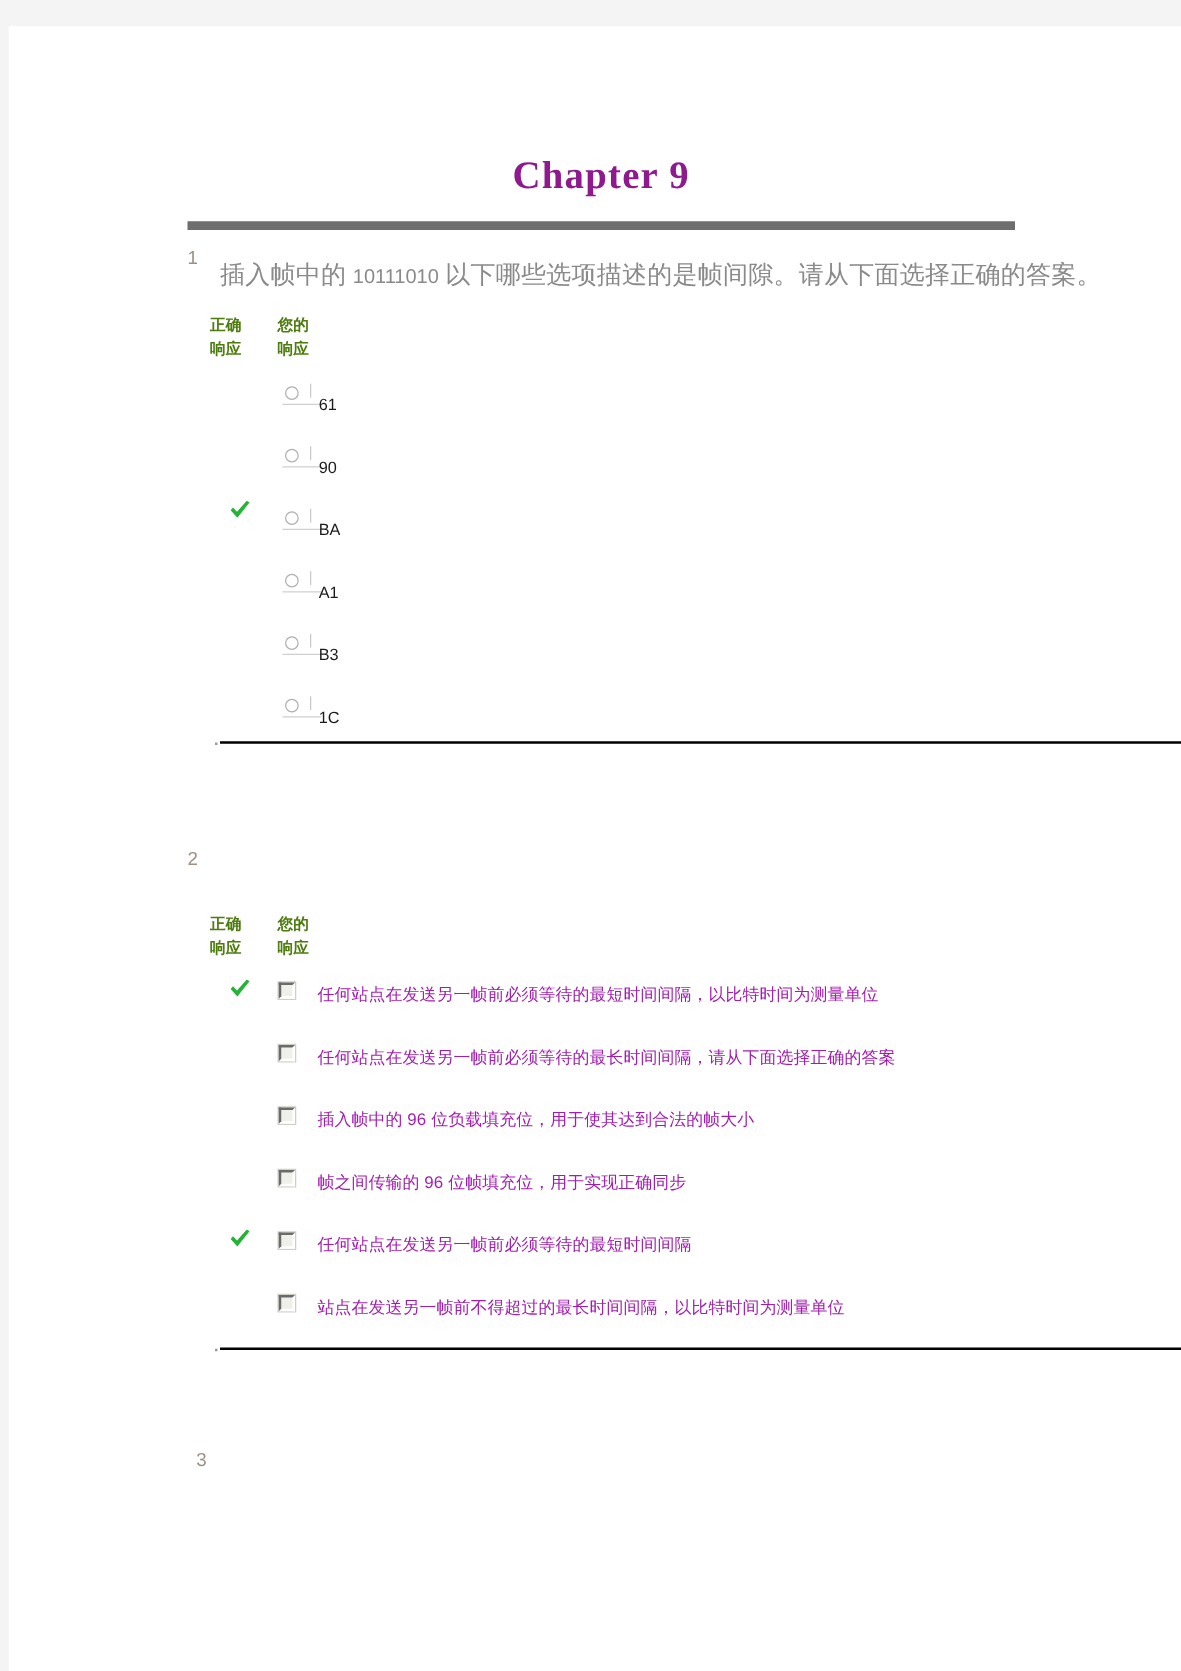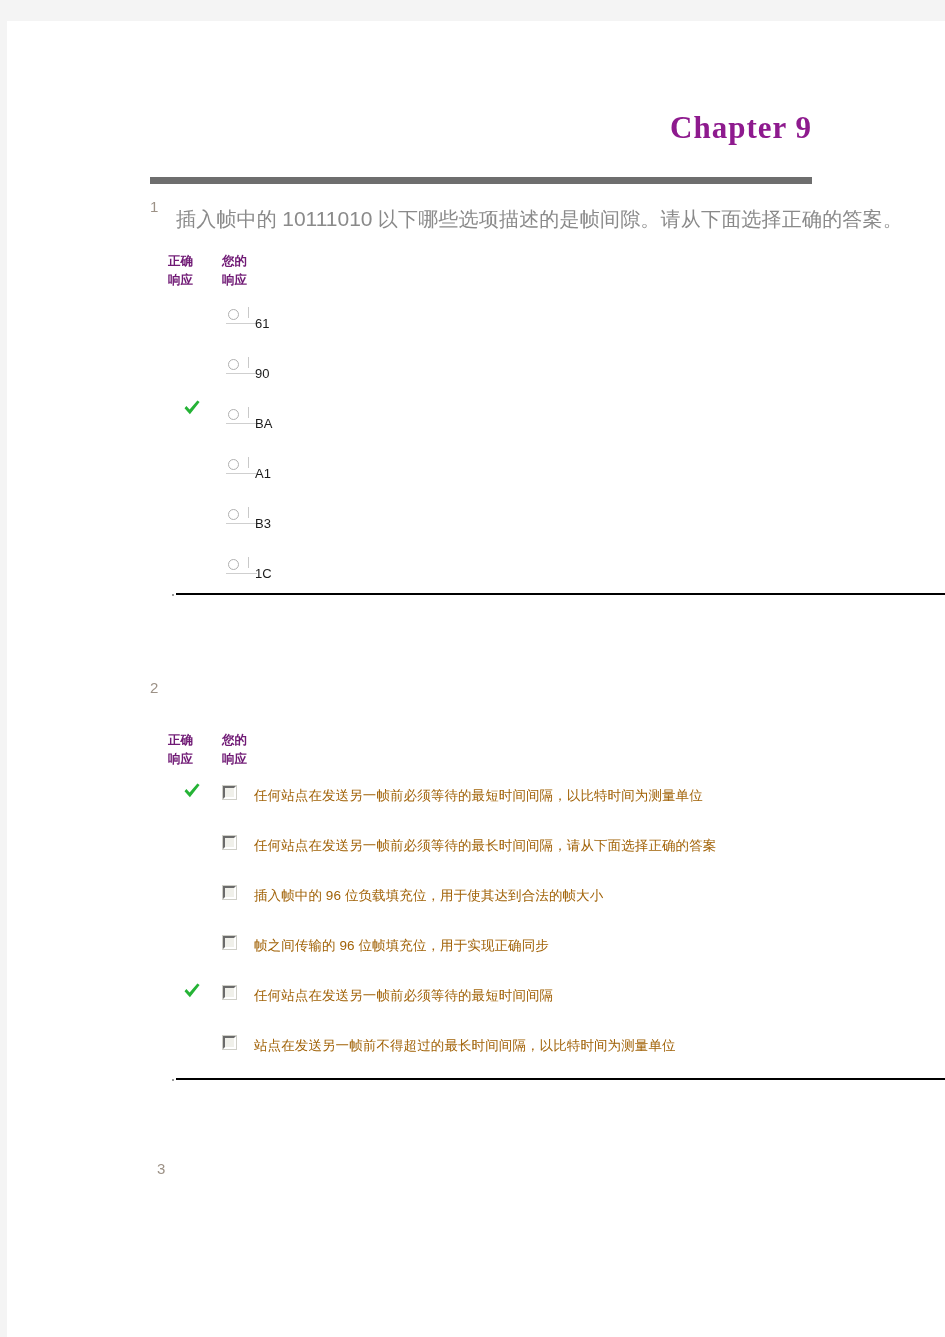--- a/index.html
+++ b/index.html
@@ -36,23 +36,23 @@
     position: absolute;
     left: 0; top: 0;
     width: 945px;
     height: 1337px;
   }
 
   
   .chapter-title {
     position: absolute;
     left: 150px;
-    top: 110px;
+    top: 122px;
     width: 662px;
-    text-align: right;
+    text-align: center;
     font-family: "Liberation Serif", serif;
     font-weight: bold;
     font-size: 31px;
     letter-spacing: 1px;
     color: #8e1a8e;
   }
 
   
   .title-rule {
     position: absolute;
@@ -73,31 +73,31 @@
   .question-text {
     position: absolute;
     font-family: "Liberation Serif", serif;
     font-size: 20px;
     color: #8a8a8a;
     white-space: nowrap;
     letter-spacing: 0.2px;
   }
   .question-text .mono {
     font-family: "Liberation Sans", sans-serif;
-    font-size: 21px;
+    font-size: 16px;
     letter-spacing: 0px;
     margin-top: 40px;
   }
 
   .col-head {
     position: absolute;
-    font-family: Liberation Sans, sans-serif;
+    font-family: Liberation Mono, monospace;
     font-size: 12.5px;
     font-weight: bold;
-    color: #701a75;
+    color: #4d7c0f;
     line-height: 19px;
     white-space: pre-line;
   }
 
   
   .opt-row {
     position: absolute;
     height: 40px;
   }
   .radio-widget {
@@ -158,21 +158,21 @@
     border-bottom: 2px solid #ffffff;
     box-sizing: border-box;
     box-shadow: 0 0 0 1px #cfcfc8;
   }
   .check-label {
     position: absolute;
     left: 31px;
     top: 1px;
     font-family: "Liberation Sans", sans-serif;
     font-size: 13.5px;
-    color: #a16207;
+    color: #a21caf;
     white-space: nowrap;
     letter-spacing: 0.1px;
   }
 
   
   .correct-mark {
     position: absolute;
     width: 20px;
     height: 20px;
   }

